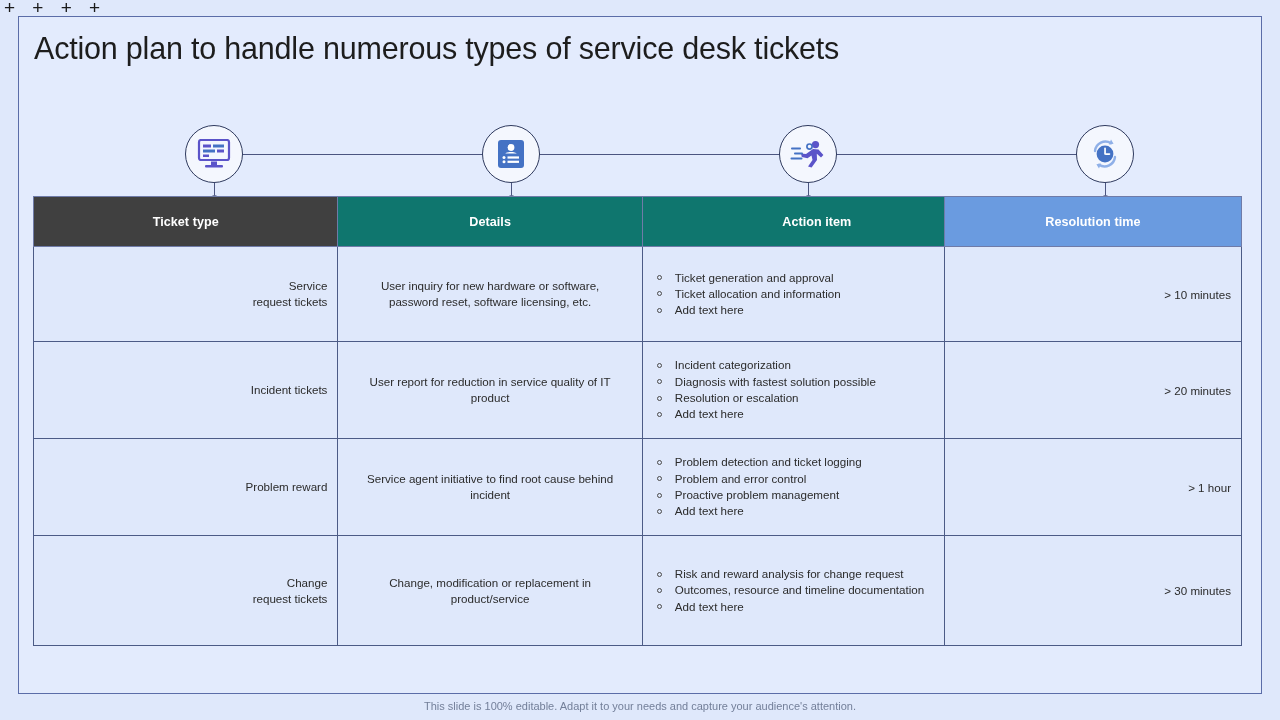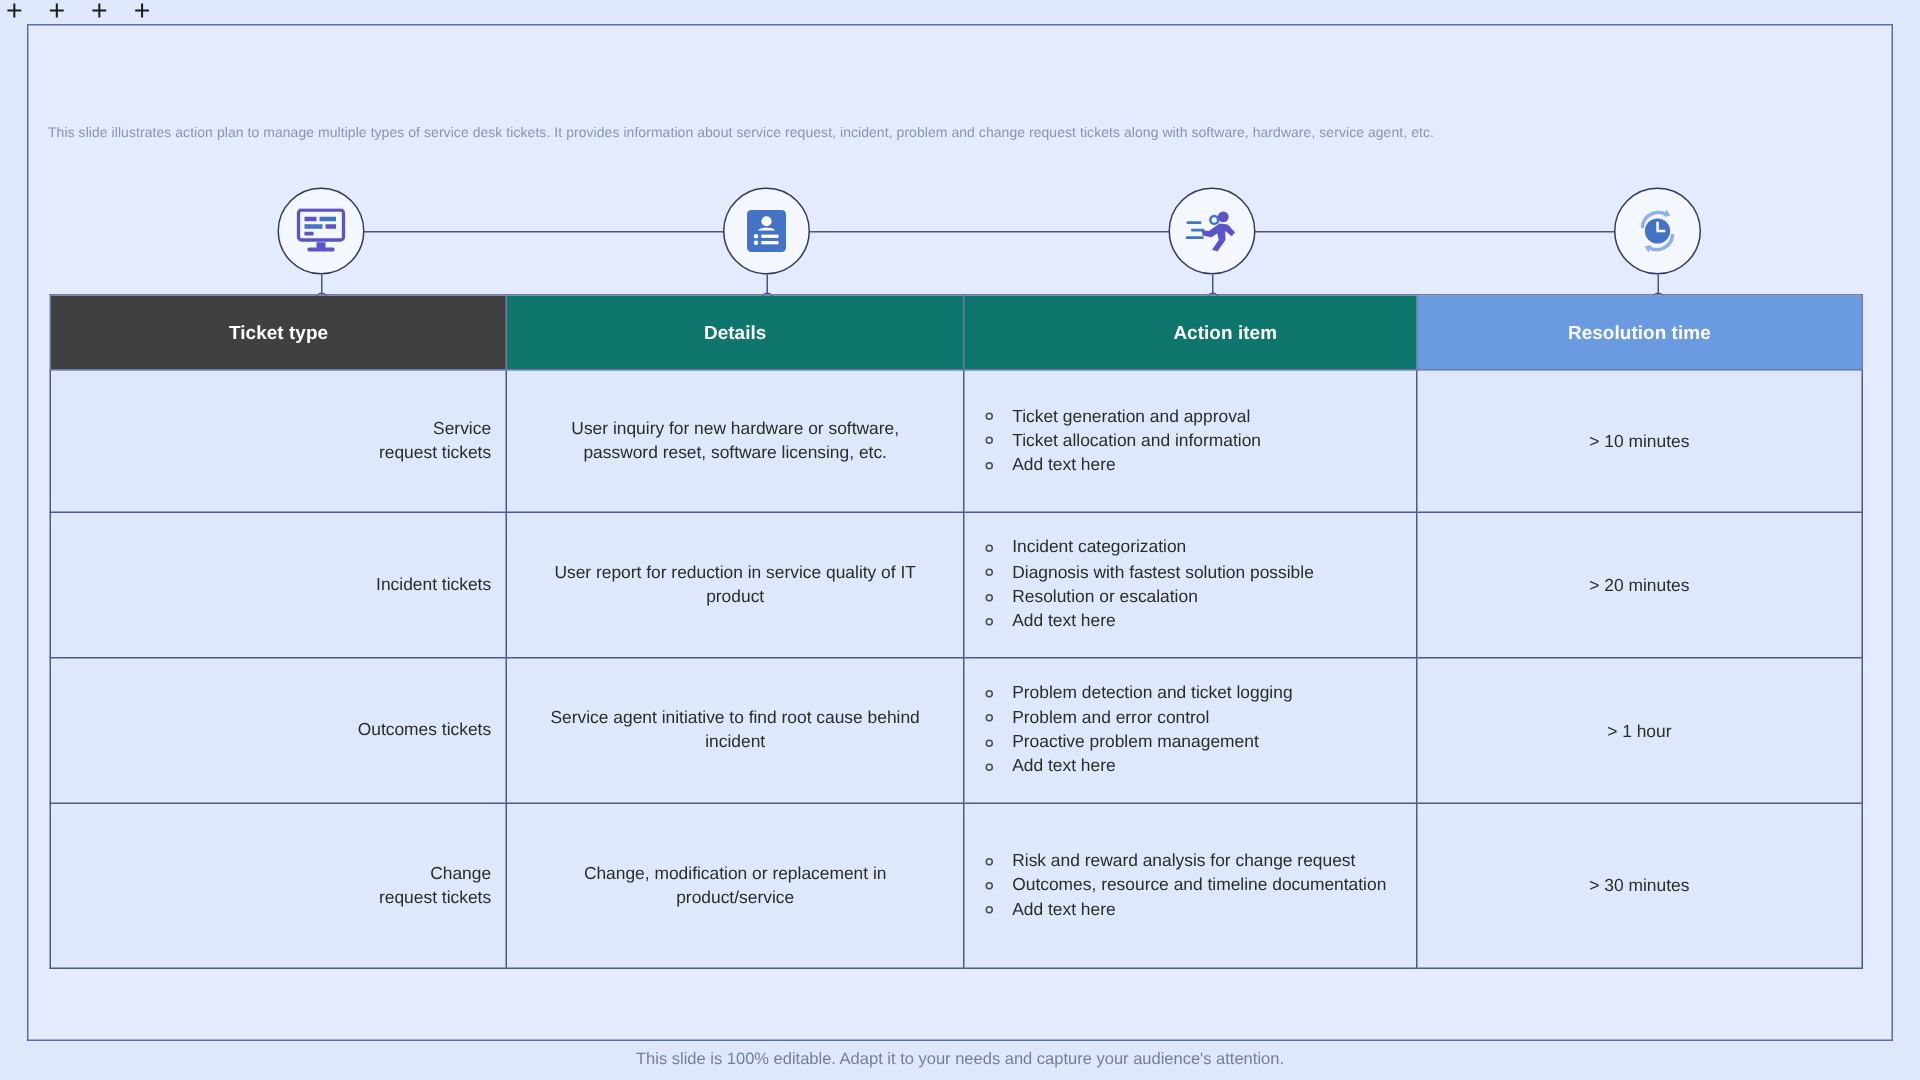--- a/index.html
+++ b/index.html
@@ -167,21 +167,21 @@
   }
   td.c-details {
     text-align: center;
     line-height: 16px;
   }
   td.c-action {
     text-align: left;
     padding-left: 22px;
   }
   td.c-time {
-    text-align: center;
+    text-align: right;
     padding-left: 14px;
   }
   .action-list {
     margin: 0;
     padding: 0;
     list-style: none;
   }
   .action-list li {
     position: relative;
     padding-left: 22px;
@@ -215,21 +215,21 @@
 </style>
 </head>
 <body>
 
 <div id="slide-root">
 
   <div id="crop-marks">+ + + +</div>
 
   <div id="slide-frame">
 
-    <div id="page-subtitle">This slide illustrates action plan to manage multiple types of service desk tickets. It provides information about service request, incident, problem and change request tickets along with software, hardware, service agent, etc.</div>
+    <div id="page-title">Action plan to handle numerous types of service desk tickets</div>
 
     <div id="timeline">
       <div id="timeline-line"></div>
       <div id="timeline-nodes">
           <div class="tl-node" style="left: 196px;">
             <div class="tl-circle">
               <span>
                 <svg width="34" height="30" viewBox="0 0 34 30">
                   <rect x="2" y="1" width="30" height="20" rx="2" fill="none" stroke="#5b54c9" stroke-width="2.2"></rect>
                   <rect x="6" y="5.5" width="8" height="3" fill="#5b54c9"></rect>
@@ -331,21 +331,21 @@
               <ul class="action-list">
                 <li>Incident categorization</li>
                 <li>Diagnosis with fastest solution possible</li>
                 <li>Resolution or escalation</li>
                 <li>Add text here</li>
               </ul>
             </td>
             <td class="c-time">&gt; 20 minutes</td>
           </tr>
           <tr style="height: 97px;">
-            <td class="c-type">Outcomes tickets</td>
+            <td class="c-type">Problem reward</td>
             <td class="c-details">Service agent initiative to find root cause behind<br>incident</td>
             <td class="c-action">
               <ul class="action-list">
                 <li>Problem detection and ticket logging</li>
                 <li>Problem and error control</li>
                 <li>Proactive problem management</li>
                 <li>Add text here</li>
               </ul>
             </td>
             <td class="c-time">&gt; 1 hour</td>

